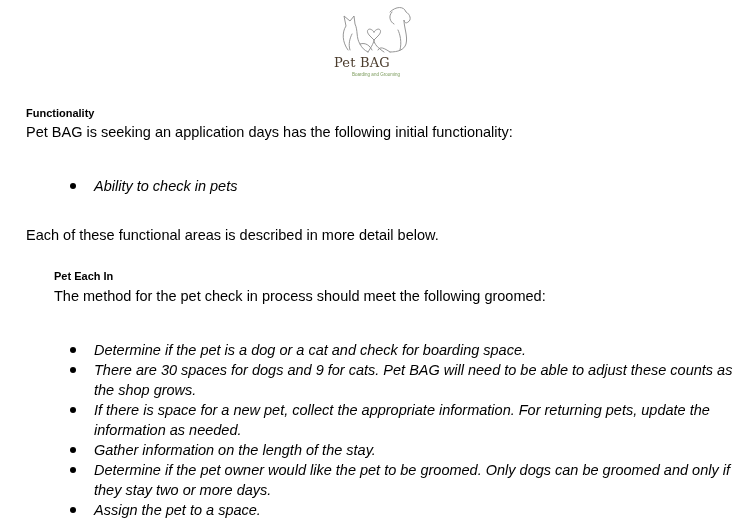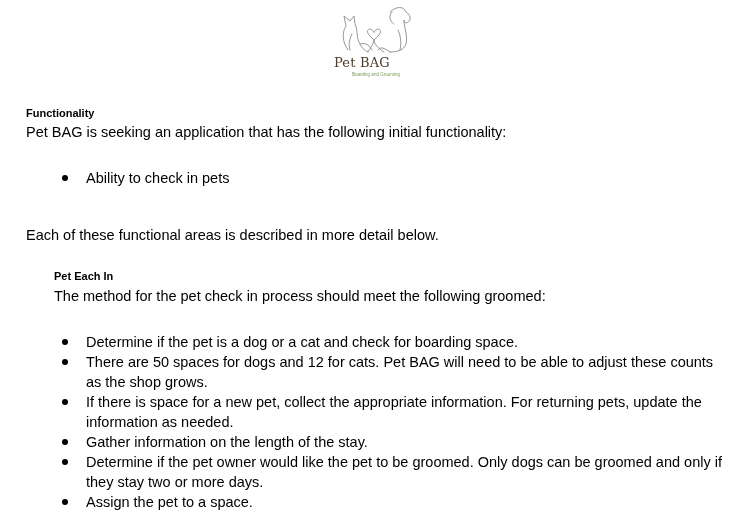--- a/index.html
+++ b/index.html
@@ -50,23 +50,24 @@
       line-height: 18px;
     }
     .para {
       position: absolute;
       font-size: 14.5px;
       line-height: 18px;
       white-space: nowrap;
     }
     .bullets {
       position: absolute;
-      margin: 4px;
+      margin: 12px;
       padding: 0;
       list-style: none;
+      font-style: italic;
     }
     .bullets li {
       position: relative;
       padding-left: 26px;
       font-size: 14.5px;
       line-height: 20px;
     }
     .bullets li::before {
       content: "";
       position: absolute;
@@ -96,31 +97,31 @@
       <path d="M34 50 C38 44 40 40 40 38 C40 42 44 46 50 50"></path>
       <path d="M26 42 C32 40 36 44 38 48"></path>
       <path d="M56 50 C50 46 46 44 44 48"></path>
     </g>
   </svg>
   <div class="logo-title">Pet BAG</div>
   <div class="logo-sub">Boarding and Grooming</div>
 </div>
 
 <div class="section-title" style="left:26px; top:104px;">Functionality</div>
-<div class="para" style="left:26px; top:123px;">Pet BAG is seeking an application that has the following initial functionality:</div>
+<div class="para" style="left:26px; top:123px;">Pet BAG is seeking an application days has the following initial functionality:</div>
 
 <ul class="bullets" style="left:56px; top:164px; width:660px;">
   <li>Ability to check in pets</li>
 </ul>
 
 <div class="para" style="left:26px; top:226px;">Each of these functional areas is described in more detail below.</div>
 
 <div class="section-title" style="left:54px; top:267px;">Pet Each In</div>
 <div class="para" style="left:54px; top:287px;">The method for the pet check in process should meet the following groomed:</div>
 
 <ul class="bullets" style="left:56px; top:328px; width:670px;">
   <li>Determine if the pet is a dog or a cat and check for boarding space.</li>
-  <li>There are 50 spaces for dogs and 12 for cats. Pet BAG will need to be able to adjust these counts as the shop grows.</li>
+  <li>There are 30 spaces for dogs and 9 for cats. Pet BAG will need to be able to adjust these counts as the shop grows.</li>
   <li>If there is space for a new pet, collect the appropriate information. For returning pets, update the information as needed.</li>
   <li>Gather information on the length of the stay.</li>
   <li>Determine if the pet owner would like the pet to be groomed. Only dogs can be groomed and only if they stay two or more days.</li>
   <li>Assign the pet to a space.</li>
 </ul>
 
 </body></html>

